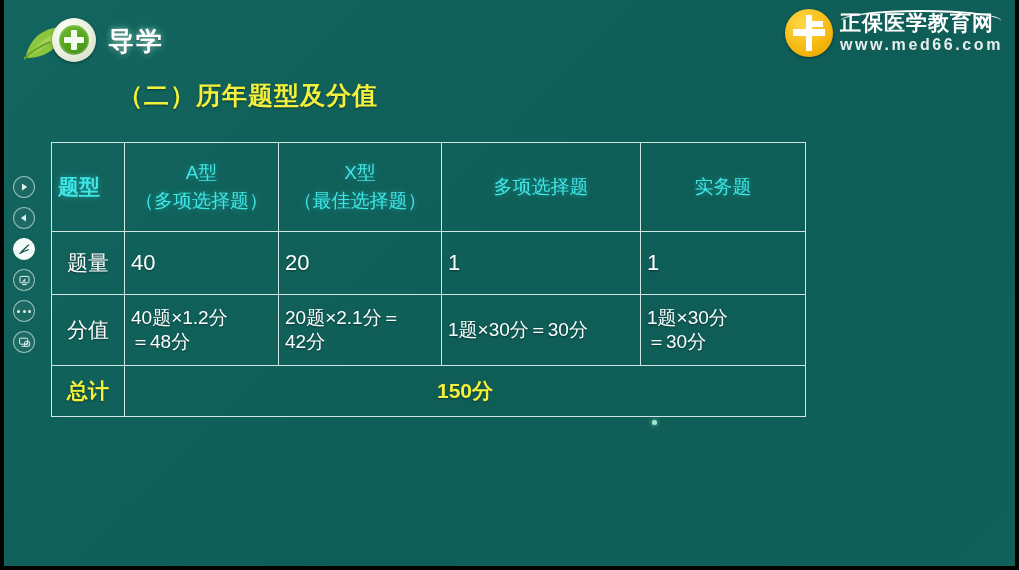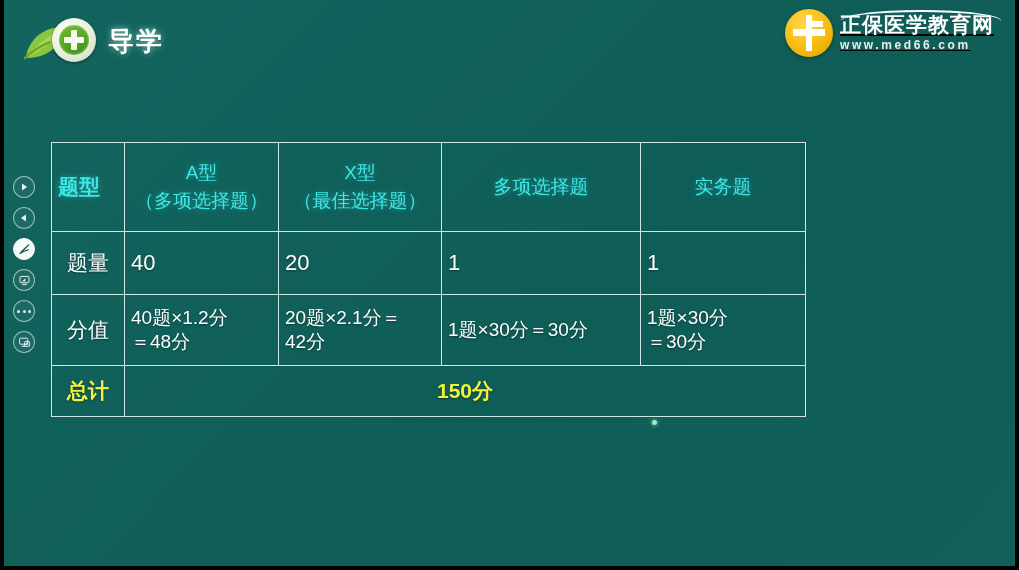--- a/index.html
+++ b/index.html
@@ -95,21 +95,20 @@
 
   
   .brand-right {
     position: absolute;
     right: 8px;
     top: 4px;
     width: 222px;
     height: 58px;
     display: flex;
     align-items: center;
-    text-decoration: underline;
   }
   .logo-circle {
     width: 48px;
     height: 48px;
     border-radius: 50%;
     background: radial-gradient(circle at 38% 30%, #ffd74a 0%, #f5b80d 60%, #dd9c00 100%);
     position: relative;
     flex: 0 0 auto;
     box-shadow: 0 1px 3px rgba(0,0,0,.4);
   }
@@ -129,21 +128,21 @@
   #logo-name {
     font-size: 21px;
     font-weight: bold;
     color: #ffffff;
     letter-spacing: 1px;
     white-space: nowrap;
     line-height: 1.05;
   }
   #logo-url {
     margin-top: 2px;
-    font-size: 12px;
+    font-size: 16px;
     font-weight: bold;
     color: #e7eeec;
     letter-spacing: 2.6px;
     white-space: nowrap;
   }
   .logo-swoosh {
     position: absolute;
     left: 56px;
     top: 6px;
     width: 160px;
@@ -324,20 +323,21 @@
           <i class="lg-s"></i>
       </span>
       <span class="logo-swoosh"></span>
       <span class="logo-text-wrap">
         <span id="logo-name">正保医学教育网</span>
         <span id="logo-url">www.med66.com</span>
       </span>
     </div>
   </div>
 
+  <div id="slide-heading">（二）历年题型及分值</div>
 
   <table id="score-table">
     <colgroup>
       <col class="col-label">
         <col class="col-a">
         <col class="col-x">
         <col class="col-case">
         <col class="col-prac">
     </colgroup>
     <tbody>

